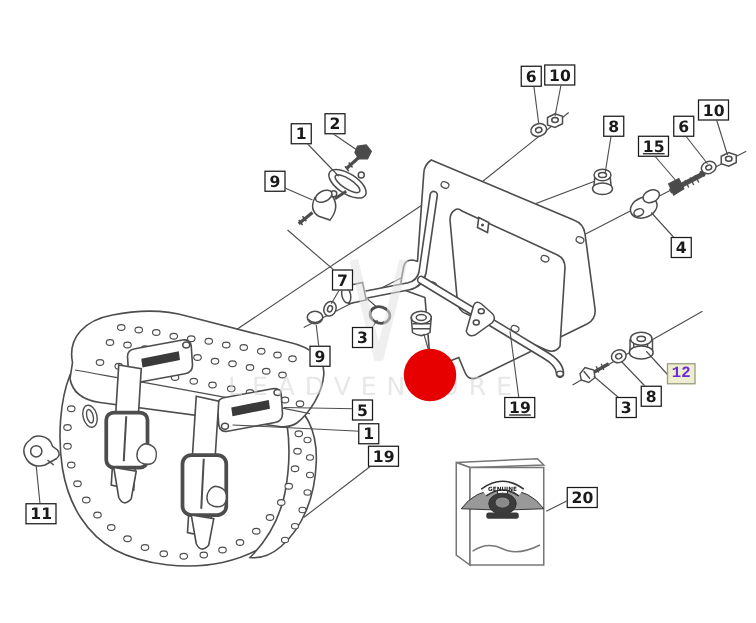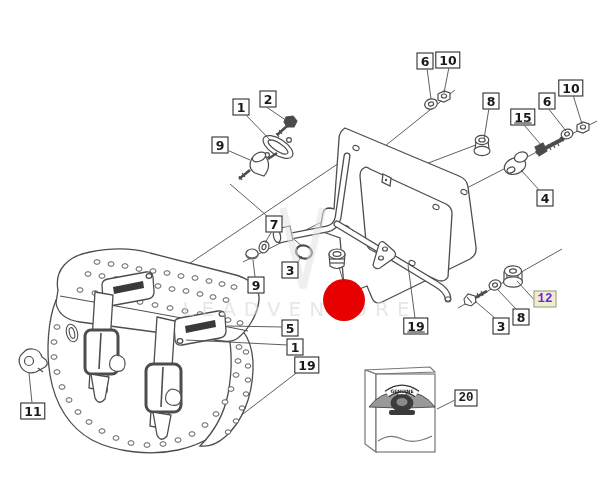--- a/index.html
+++ b/index.html
@@ -341,15 +341,15 @@
       <div class="callout" style="left: 571px; top: 88px;">10</div>
       <div class="callout" style="left: 491px; top: 101px;">8</div>
       <div class="callout" style="left: 545px; top: 299px; background: rgb(237, 237, 207); border-color: rgb(154, 154, 133); color: #6d28d9; border-width: 1px; font-family: Liberation Mono, monospace;">12</div>
       <div class="callout" style="left: 290px; top: 270px;">3</div>
       <div class="callout" style="left: 241px; top: 107px;">1</div>
       <div class="callout" style="left: 523px; top: 117px; text-decoration: underline;">15</div>
       <div class="callout" style="left: 33px; top: 411px;">11</div>
       <div class="callout" style="left: 220px; top: 145px;">9</div>
       <div class="callout" style="left: 307px; top: 365px;">19</div>
       <div class="callout" style="left: 416px; top: 326px; text-decoration: underline;">19</div>
-      <div class="callout" style="left: 466px; top: 398px; font-family: Liberation Mono, monospace;">20</div>
+      <div class="callout" style="left: 466px; top: 398px;">20</div>
     </div>
 </div>
 
 </body></html>

